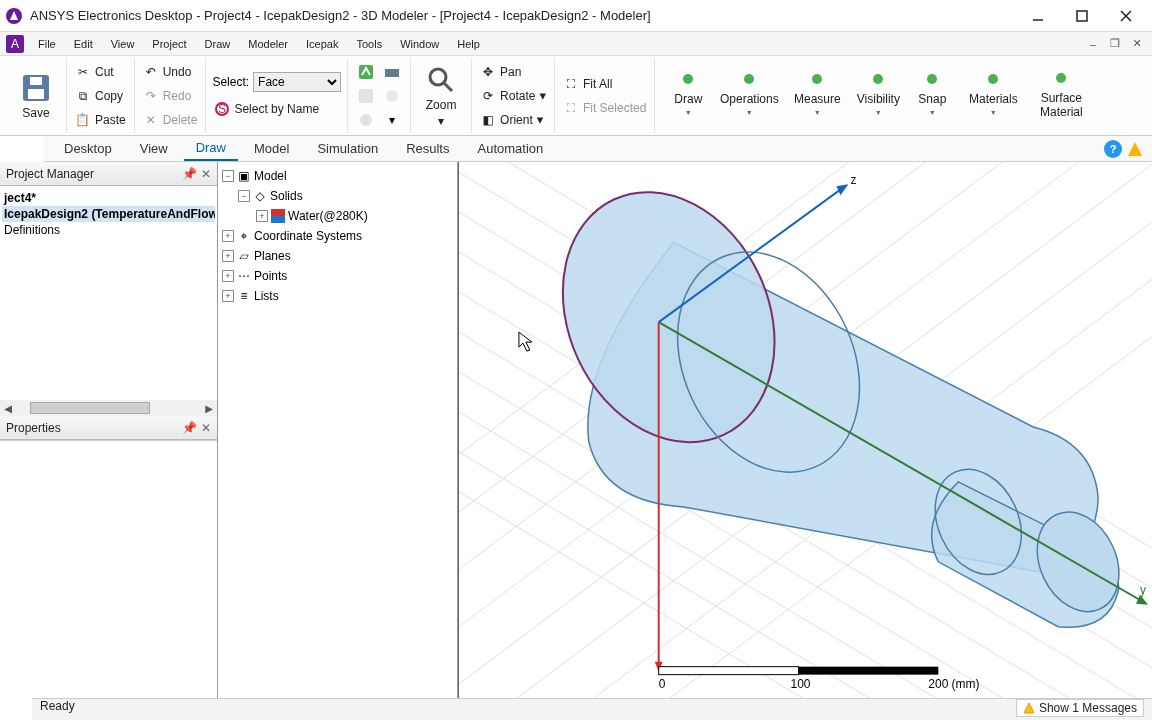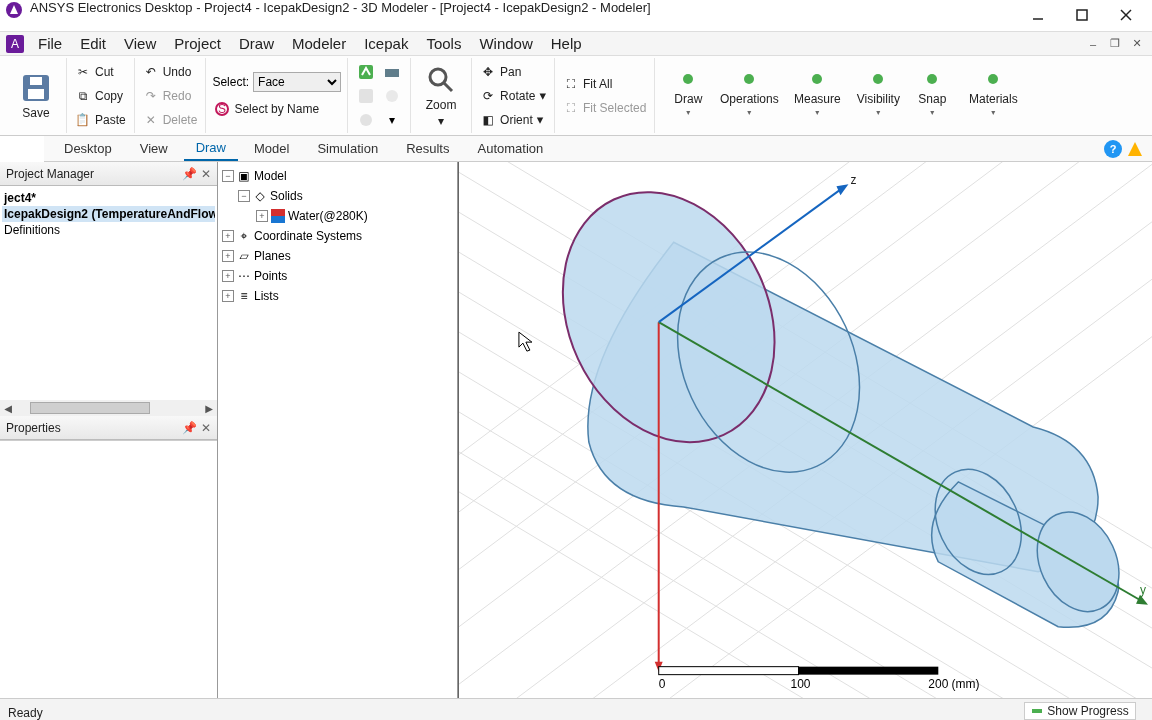--- a/index.html
+++ b/index.html
@@ -1,27 +1,27 @@
 <!DOCTYPE html>
 <html><head>
 <meta charset="utf-8">
 <style>
 * { margin: 0; padding: 0; box-sizing: border-box; font-family: "Segoe UI", Tahoma, sans-serif; font-size: 12px; }
 body { width: 1152px; height: 720px; background: #fff; overflow: hidden; position: relative; }
 
 
-.titlebar { height: 32px; background: #fff; display: flex; padding: 0 4px; border-bottom: 1px solid #ddd; }
+.titlebar { height: 32px; background: #fff; display: flex; align-items: center; padding: 0 4px; border-bottom: 1px solid #ddd; }
 .titlebar .appicon { width: 20px; height: 20px; margin-right: 6px; }
 .titlebar .title { flex: 1; font-size: 13px; color: #222; }
 .titlebar .winbtn { width: 44px; height: 30px; display: flex; align-items: center; justify-content: center; color: #333; }
 
 
 .menubar { height: 24px; background: #f5f5f5; display: flex; align-items: center; padding: 0 6px; gap: 2px; border-bottom: 1px solid #ddd; position: relative; }
 .menubar .menuicon { width: 18px; height: 18px; margin-right: 4px; }
-.menubar .menuitem { padding: 3px 8px; font-size: 15px; color: #222; }
+.menubar .menuitem { padding: 3px 8px; font-size: 11px; color: #222; }
 .menubar .subwin { margin-left: auto; display: flex; gap: 4px; }
 .menubar .subwin span { width: 18px; height: 14px; display: flex; align-items: center; justify-content: center; color: #555; font-size: 11px; }
 
 
 .ribbon { height: 80px; background: #fdfdfd; border-bottom: 1px solid #ccc; display: flex; align-items: stretch; padding: 2px 6px; }
 .rgroup { display: flex; flex-direction: column; justify-content: center; align-items: center; padding: 0 6px; border-right: 1px solid #e3e3e3; }
 .rgroup:last-child { border-right: none; }
 .rbtn-big { display: flex; flex-direction: column; align-items: center; justify-content: center; width: 48px; height: 72px; font-size: 12px; color: #222; gap: 2px; }
 .rbtn-big .ricon { width: 32px; height: 32px; display: flex; align-items: center; justify-content: center; }
 .rcol { display: flex; flex-direction: column; justify-content: center; gap: 2px; }
@@ -68,21 +68,21 @@
 .tree-row .ticon { width:16px; height:16px; display:flex; align-items:center; justify-content:center; font-size:12px;}
 .tree-row .tlabel { white-space:nowrap; }
 .indent1 { padding-left: 18px; }
 .indent2 { padding-left: 36px; }
 
 
 .viewport { flex:1; background:#fff; position:relative; overflow:hidden; border-left:1px solid #666;}
 .vgrid line { stroke:#e0e0e0; stroke-width:1; }
 
 
-.statusbar { height:22px; background:#f3f3f3; border-top:1px solid #ccc; display:flex; align-items:flex-end; padding:0 8px; font-size:12px; color:#222; }
+.statusbar { height:22px; background:#f3f3f3; border-top:1px solid #ccc; display:flex; align-items:flex-start; padding:0 8px; font-size:12px; color:#222;margin-left:32px; }
 .statusbar .sright { margin-left:auto; display:flex; gap:6px; align-items:center;flex-direction:column;}
 .sbtn { display:flex; align-items:center; gap:4px; padding:0 6px; border:1px solid #ccc; height:18px; background:#fff;}
 .warnico { width:12px; height:12px; }
 
 svg { display:block; }
 </style>
 </head>
 <body>
 
 <div class="titlebar">
@@ -287,20 +287,25 @@
       <div class="catbtn sm">
           <span class="dot"></span>
           <span>Snap</span>
           <span class="drop">▾</span>
         </div>
       <div class="catbtn">
           <span class="dot"></span>
           <span>Materials</span>
           <span class="drop">▾</span>
         </div>
+      <div class="catbtn">
+          <span class="dot"></span>
+          <span style="white-space:pre-line;text-align:center">Surface
+Material</span>
+        </div>
     </div>
   </div>
 </div>
 
 <div class="tabstrip">
   <div class="tab">Desktop</div>
   <div class="tab">View</div>
   <div class="tab active">Draw</div>
   <div class="tab">Model</div>
   <div class="tab">Simulation</div>

